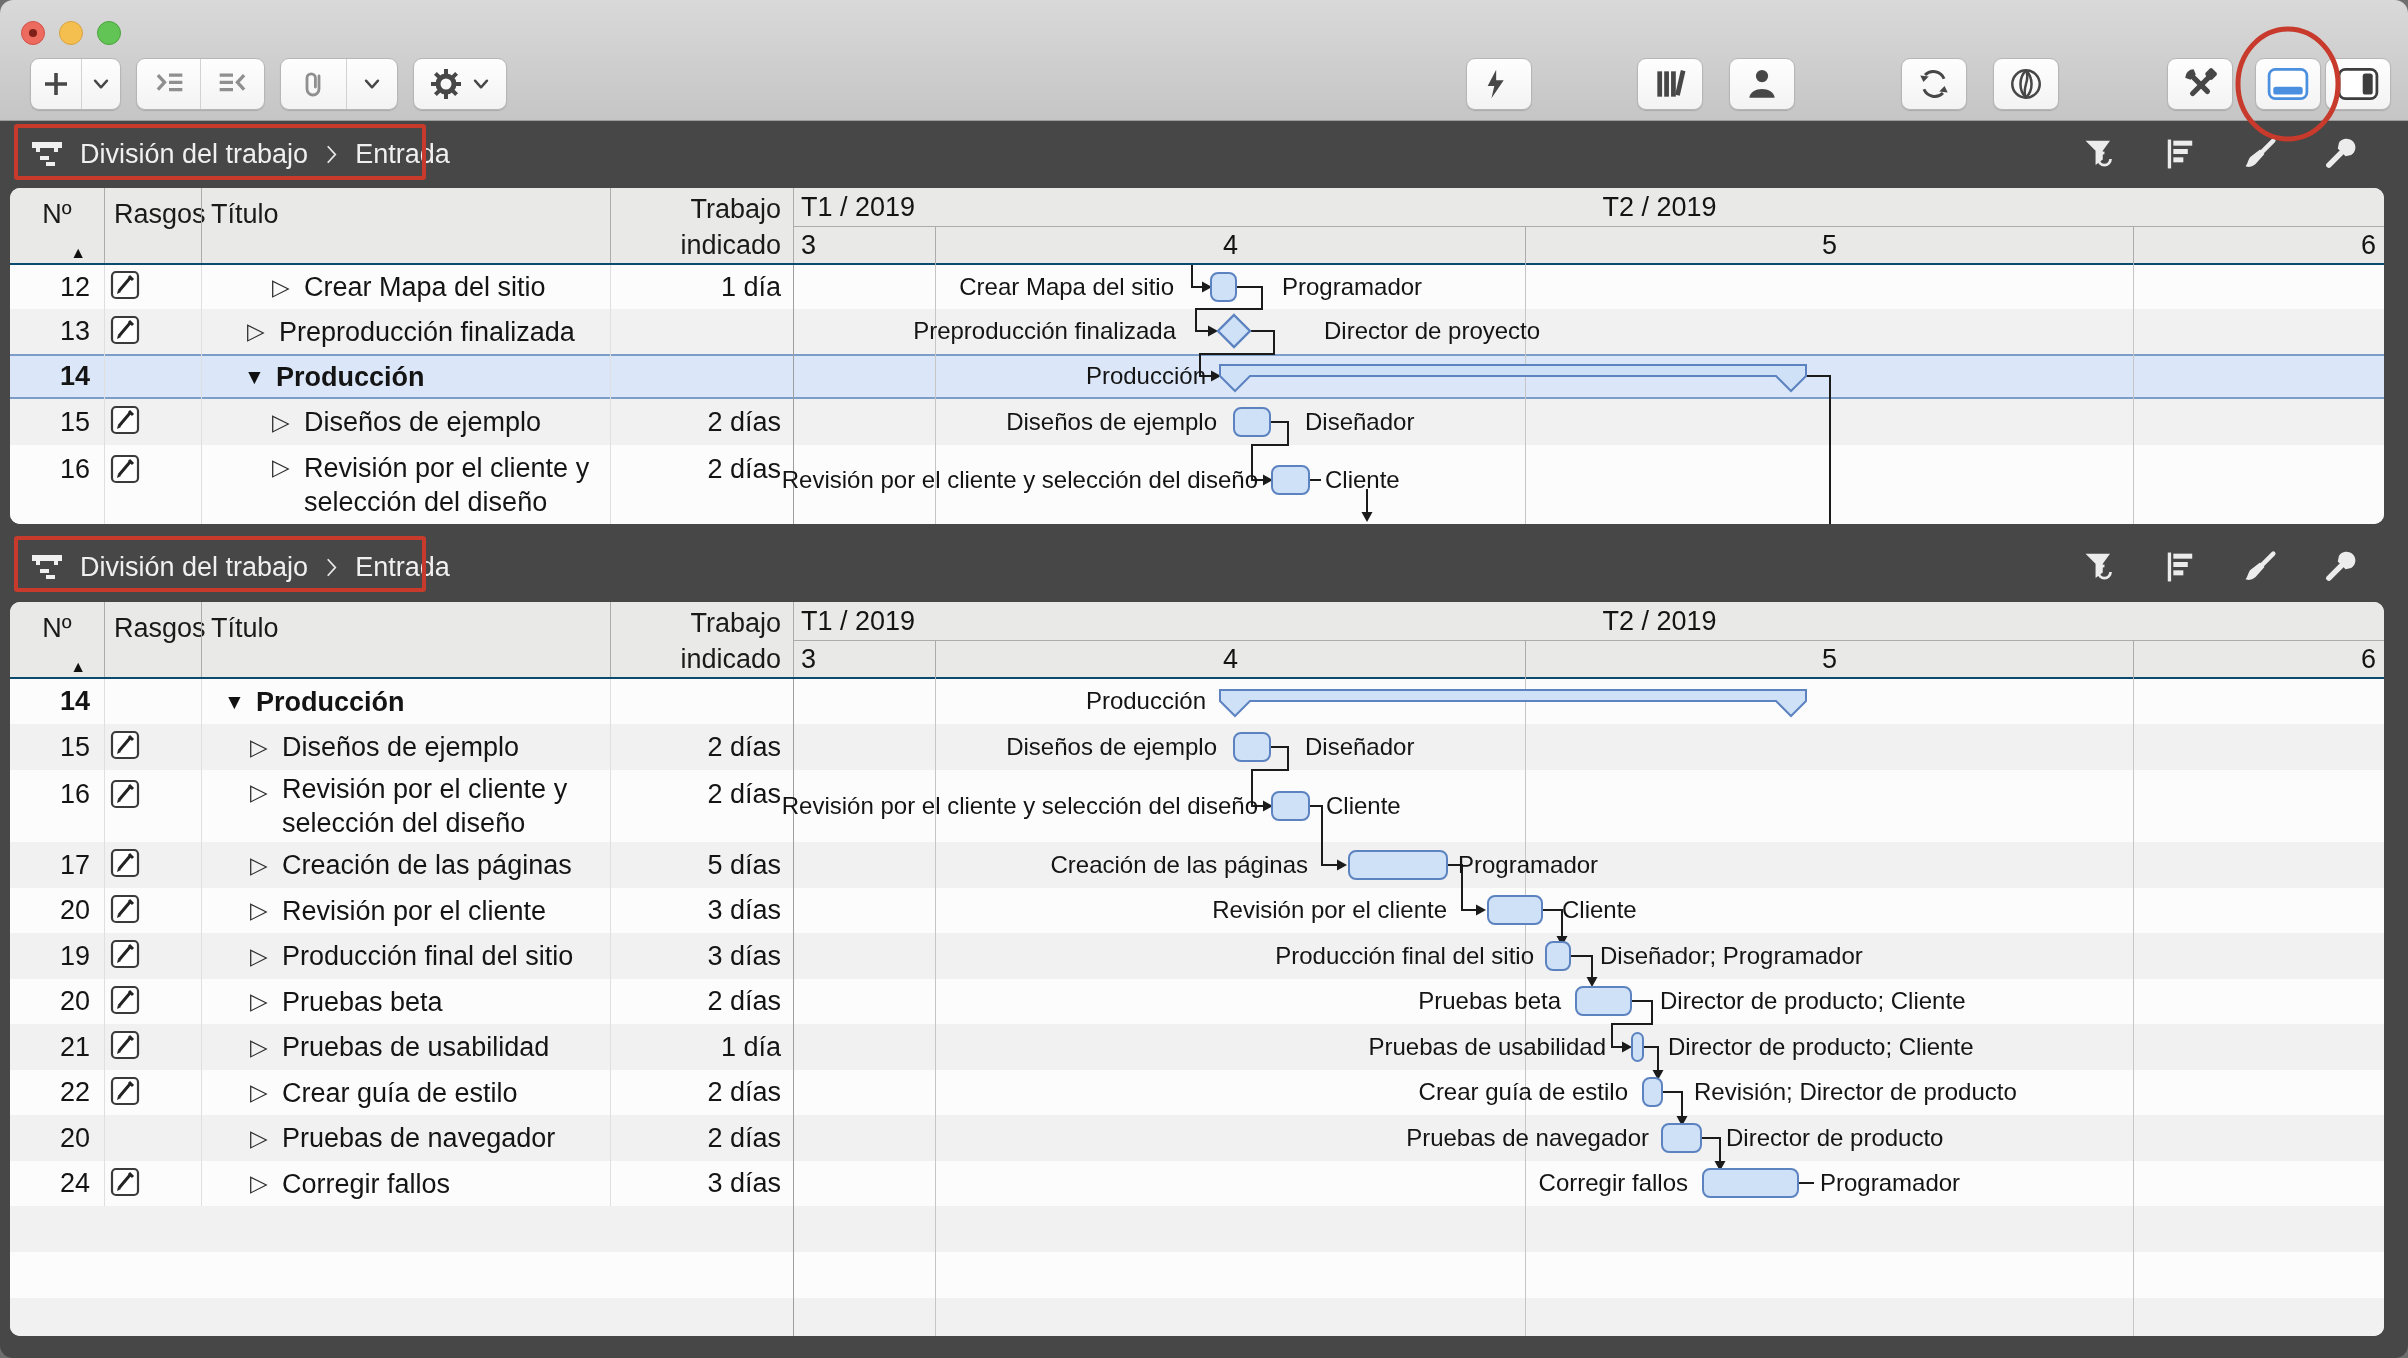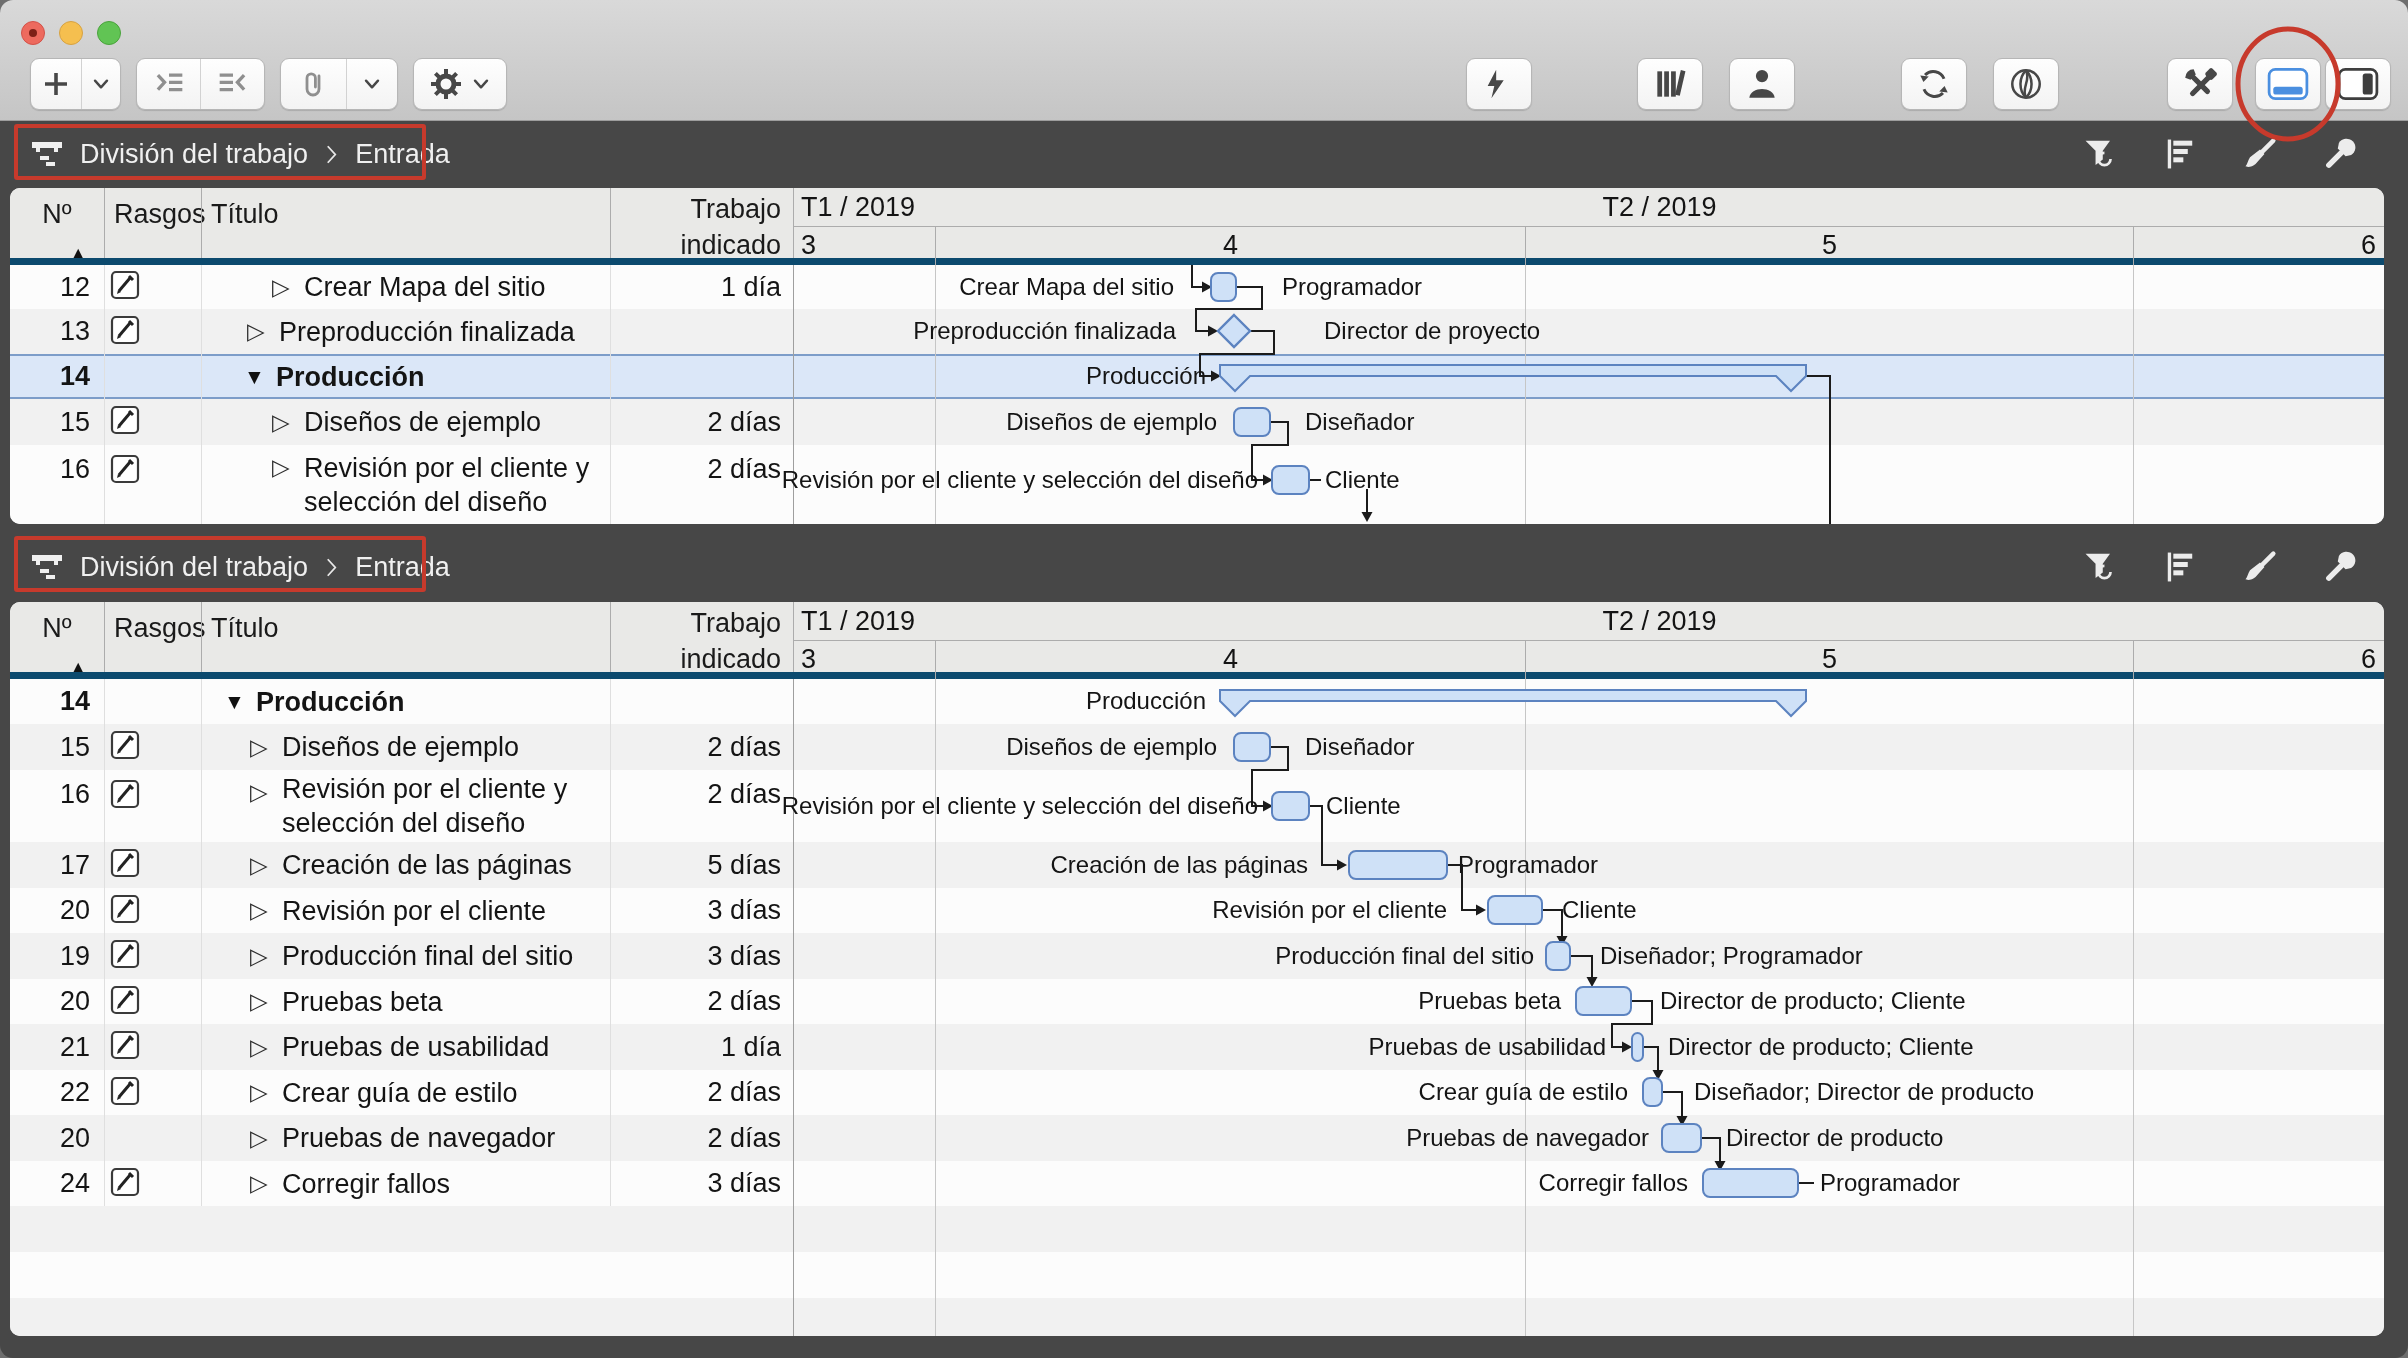--- a/index.html
+++ b/index.html
@@ -19,21 +19,21 @@
   .tgroup{position:absolute;top:58px;height:52px;display:flex;background:linear-gradient(#fefefe,#f3f3f3);
     border:1px solid #b6b6b6;border-radius:9px;box-shadow:0 1px 1px rgba(0,0,0,0.14);box-sizing:border-box;overflow:hidden;}
   .tseg{display:flex;align-items:center;justify-content:center;height:100%;gap:5px;}
   .tseg + .tseg{border-left:1px solid #d2d2d2;}
   .ic-dark{color:#474747;} .ic-gray{color:#8f8f8f;}
   
   .crumb{position:absolute;display:flex;align-items:center;gap:16px;color:#f0f0f0;font-size:27px;white-space:nowrap;}
   .ptool{position:absolute;width:46px;height:46px;color:#ececec;display:flex;align-items:center;justify-content:center;}
   
   .pane{position:absolute;left:10px;width:2374px;background:#fcfcfc;border-radius:10px;overflow:hidden;}
-  .thead{position:relative;height:77px;background:#e9e9e7;border-bottom:7px solid #0c4a6e;box-sizing:border-box;}
+  .thead{position:relative;height:77px;background:#e9e9e7;border-bottom:2px solid #0c4a6e;box-sizing:border-box;}
   .hcell{position:absolute;top:0;height:77px;font-size:27px;color:#1a1a1a;box-sizing:border-box;}
   .hvline{position:absolute;top:0;bottom:0;width:1px;background:#acacac;}
   .tl-qrow{position:absolute;top:0;height:38px;}
   .tl-wrow{position:absolute;top:38px;height:39px;}
   .tl-hline{position:absolute;top:38px;height:1px;background:#acacac;}
   .sort-tri{position:absolute;right:18px;bottom:3px;font-size:16px;color:#111;}
   .tbody{position:relative;}
   .trow{position:relative;width:100%;box-sizing:border-box;}
   .stripe-white{background:#fcfcfc;} .stripe-gray{background:#f1f1f1;}
   .stripe-selected{background:#dbe7f8;box-shadow:inset 0 2px 0 #7d9dc9, inset 0 -2px 0 #7d9dc9;}
@@ -752,21 +752,21 @@
             <div class="glabel" style="right: 850px; top: 277px;">Producción final del sitio</div>
             <div class="gres" style="left: 1590px; top: 277px;">Diseñador; Programador</div>
             <div class="gbar" style="left: 1565px; top: 307px; width: 57px;"></div>
             <div class="glabel" style="right: 823px; top: 322px;">Pruebas beta</div>
             <div class="gres" style="left: 1650px; top: 322px;">Director de producto; Cliente</div>
             <div class="gbar" style="left: 1621px; top: 353px; width: 13px;"></div>
             <div class="glabel" style="right: 778px; top: 368px;">Pruebas de usabilidad</div>
             <div class="gres" style="left: 1658px; top: 368px;">Director de producto; Cliente</div>
             <div class="gbar" style="left: 1632px; top: 398px; width: 21px;"></div>
             <div class="glabel" style="right: 756px; top: 413px;">Crear guía de estilo</div>
-            <div class="gres" style="left: 1684px; top: 413px;">Diseñador; Director de producto</div>
+            <div class="gres" style="left: 1684px; top: 413px;">Revisión; Director de producto</div>
             <div class="gbar" style="left: 1651px; top: 444px; width: 41px;"></div>
             <div class="glabel" style="right: 735px; top: 459px;">Pruebas de navegador</div>
             <div class="gres" style="left: 1716px; top: 459px;">Director de producto</div>
             <div class="gbar" style="left: 1692px; top: 489px; width: 97px;"></div>
             <div class="glabel" style="right: 696px; top: 504px;">Corregir fallos</div>
             <div class="gres" style="left: 1810px; top: 504px;">Programador</div>
           </div>
         </div>
       </div>
     </div>

